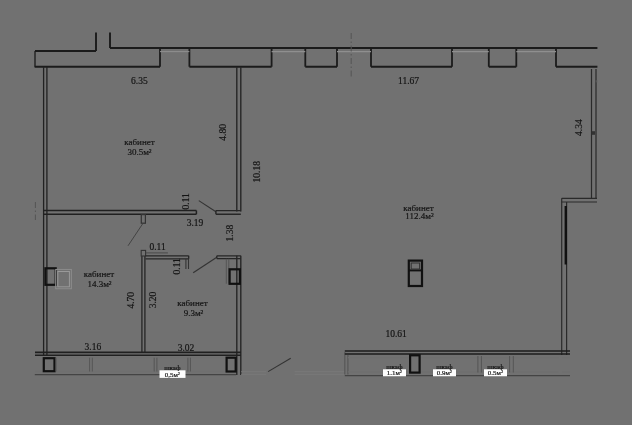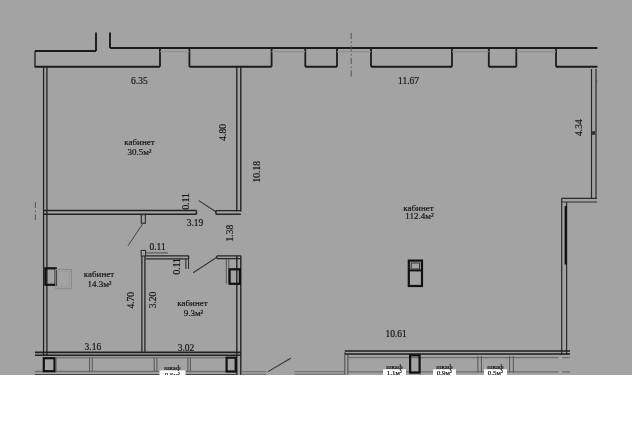--- a/index.html
+++ b/index.html
@@ -1,16 +1,16 @@
 <!DOCTYPE html>
 <html><head>
 <meta charset="utf-8">
 <style>
 html,body{margin:0;padding:0;background:#fff;}
-#plan{position:relative;width:632px;height:375px;background:#a3a3a3;filter:grayscale(1);}
+#plan{position:relative;width:632px;height:425px;background:#ec4899;filter:grayscale(1);}
 text{font-family:"Liberation Serif",serif;fill:#141414;stroke:#141414;stroke-width:0.18px;}
 .dim{font-size:9.5px;}
 .room{font-size:9px;}
 .cls{font-size:7px;}
 </style>
 </head>
 <body>
 <div id="plan">
 <svg width="632" height="425" viewBox="0 0 632 425">
 

